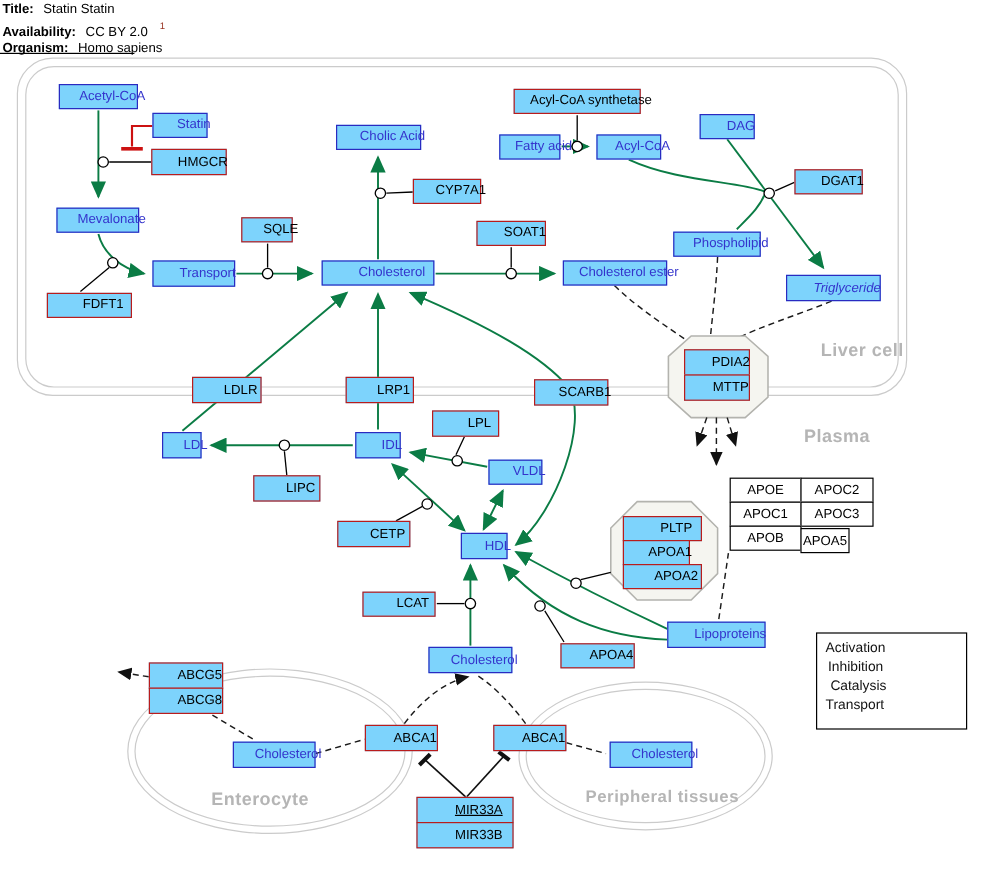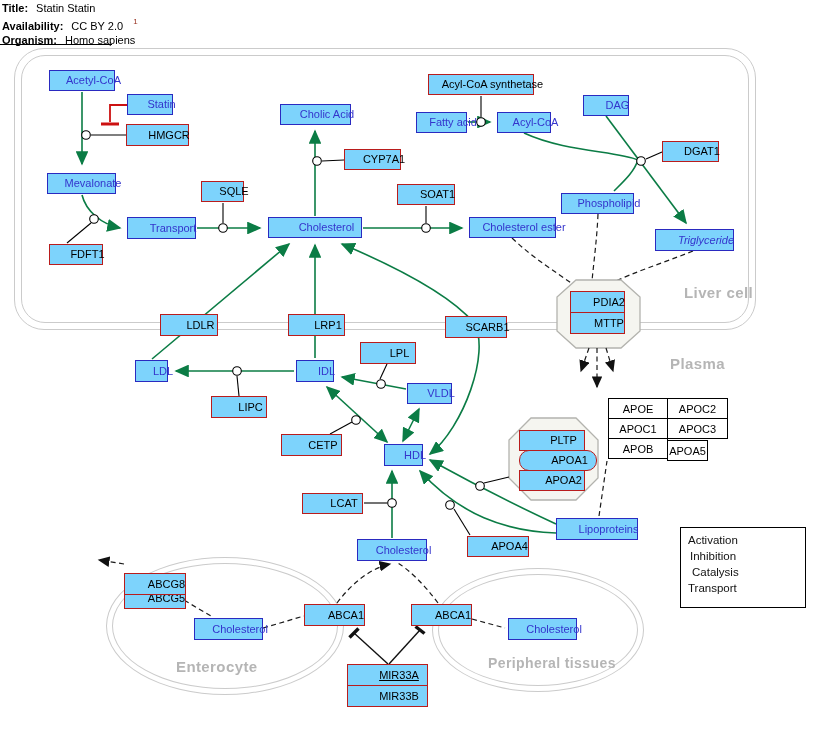--- a/index.html
+++ b/index.html
@@ -187,44 +187,44 @@
   <div class="node metab" style="left:296px;top:360px;width:38px;height:22px;">IDL</div>
   <div class="node metab" style="left:407px;top:383px;width:45px;height:21px;">VLDL</div>
   <div class="node metab" style="left:384px;top:444px;width:39px;height:22px;">HDL</div>
   <div class="node metab" style="left:556px;top:518px;width:82px;height:22px;">Lipoproteins</div>
   <div class="node metab" style="left:357px;top:539px;width:70px;height:22px;">Cholesterol</div>
   <div class="node metab" style="left:194px;top:618px;width:69px;height:22px;">Cholesterol</div>
   <div class="node metab" style="left:508px;top:618px;width:69px;height:22px;">Cholesterol</div>
 
   <div class="node gene" style="left:126px;top:124px;width:63px;height:22px;">HMGCR</div>
   <div class="node gene" style="left:201px;top:181px;width:43px;height:21px;">SQLE</div>
-  <div class="node gene" style="left:39px;top:244px;width:54px;height:21px;margin-left:10px;">FDFT1</div>
+  <div class="node gene" style="left:39px;top:244px;width:71px;height:21px;">FDFT1</div>
   <div class="node gene" style="left:344px;top:149px;width:57px;height:21px;">CYP7A1</div>
   <div class="node gene" style="left:397px;top:184px;width:58px;height:21px;">SOAT1</div>
   <div class="node gene" style="left:428px;top:74px;width:106px;height:21px;">Acyl-CoA synthetase</div>
   <div class="node gene" style="left:662px;top:141px;width:57px;height:21px;">DGAT1</div>
   <div class="node gene" style="left:160px;top:314px;width:58px;height:22px;">LDLR</div>
   <div class="node gene" style="left:288px;top:314px;width:57px;height:22px;">LRP1</div>
   <div class="node gene" style="left:445px;top:316px;width:62px;height:22px;">SCARB1</div>
   <div class="node gene" style="left:360px;top:342px;width:56px;height:22px;">LPL</div>
   <div class="node gene" style="left:211px;top:396px;width:56px;height:22px;">LIPC</div>
   <div class="node gene" style="left:281px;top:434px;width:61px;height:22px;">CETP</div>
   <div class="node gene" style="left:302px;top:493px;width:61px;height:21px;">LCAT</div>
   <div class="node gene" style="left:467px;top:536px;width:62px;height:21px;">APOA4</div>
-  <div class="node gene" style="left:124px;top:552px;width:62px;height:22px;margin-top:35px;">ABCG5</div>
+  <div class="node gene" style="left:124px;top:552px;width:62px;height:22px;">ABCG5</div>
   <div class="node gene" style="left:124px;top:573px;width:62px;height:22px;">ABCG8</div>
   <div class="node gene" style="left:304px;top:604px;width:61px;height:22px;">ABCA1</div>
   <div class="node gene" style="left:411px;top:604px;width:61px;height:22px;">ABCA1</div>
   <div class="node gene" style="left:347px;top:664px;width:81px;height:22px;text-decoration:underline;">MIR33A</div>
   <div class="node gene" style="left:347px;top:685px;width:81px;height:22px;">MIR33B</div>
 
   <div class="node gene" style="left:570px;top:291px;width:55px;height:22px;">PDIA2</div>
   <div class="node gene" style="left:570px;top:312px;width:55px;height:22px;">MTTP</div>
   <div class="node gene" style="left:519px;top:430px;width:66px;height:21px;">PLTP</div>
-  <div class="node gene" style="left:519px;top:450px;width:78px;height:21px;border-radius:10px;">APOA1</div>
+  <div class="node gene" style="left:519px;top:450px;width:56px;height:21px;">APOA1</div>
   <div class="node gene" style="left:519px;top:470px;width:66px;height:21px;">APOA2</div>
 
   <div>
     <div class="apocell" style="left:608px;top:398px;width:60px;height:21px;">APOE</div>
     <div class="apocell" style="left:667px;top:398px;width:61px;height:21px;">APOC2</div>
     <div class="apocell" style="left:608px;top:418px;width:60px;height:21px;">APOC1</div>
     <div class="apocell" style="left:667px;top:418px;width:61px;height:21px;">APOC3</div>
     <div class="apocell" style="left:608px;top:438px;width:60px;height:21px;">APOB</div>
     <div class="apocell" style="left:667px;top:440px;width:41px;height:21px;">APOA5</div>
   </div>

